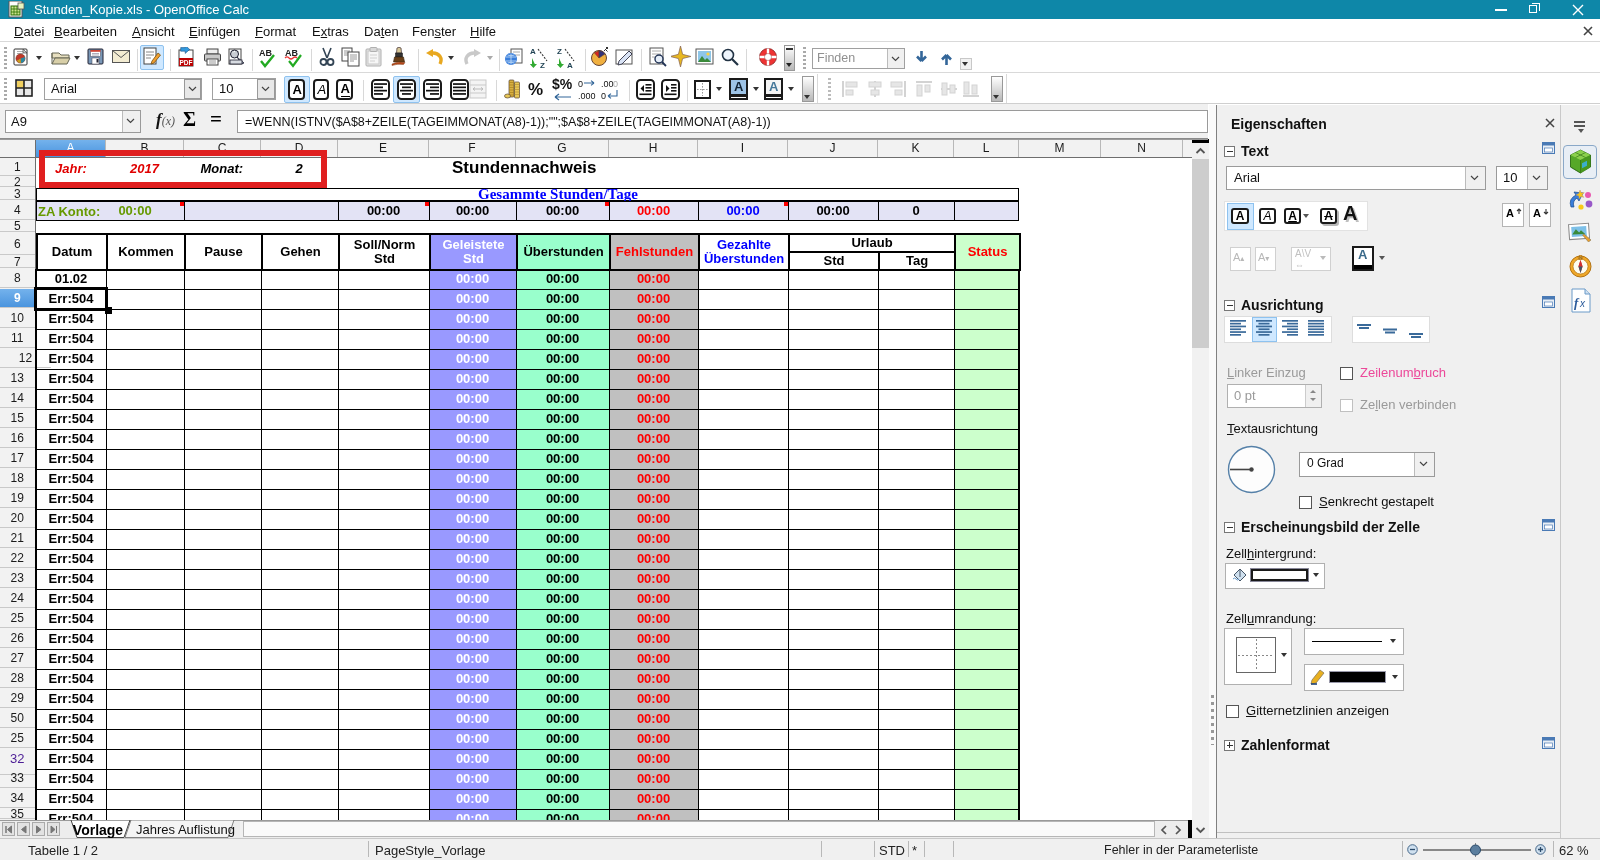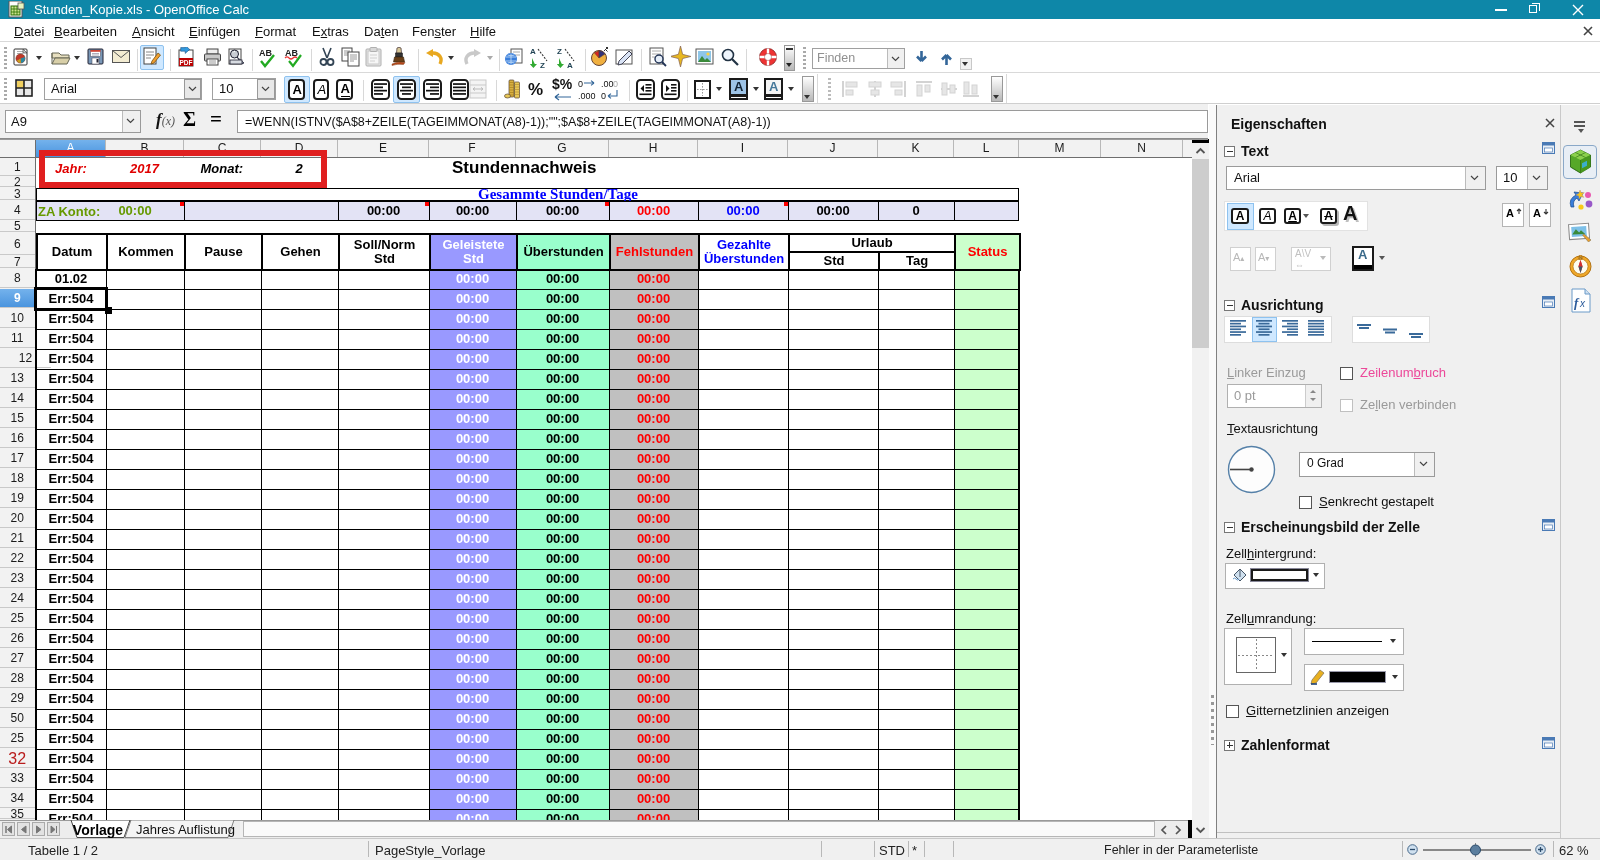--- a/index.html
+++ b/index.html
@@ -433,21 +433,21 @@
 <div class="ab ctr" style="left:0;top:549px;width:34.5px;height:19px;border-bottom:1px solid #c9c9c9;background:transparent;font-size:12px;color:#1a1a1a;font-weight:normal;line-height:19px">22</div>
 <div class="ab ctr" style="left:0;top:569px;width:34.5px;height:19px;border-bottom:1px solid #c9c9c9;background:transparent;font-size:12px;color:#1a1a1a;font-weight:normal;line-height:19px">23</div>
 <div class="ab ctr" style="left:0;top:589px;width:34.5px;height:19px;border-bottom:1px solid #c9c9c9;background:transparent;font-size:12px;color:#1a1a1a;font-weight:normal;line-height:19px">24</div>
 <div class="ab ctr" style="left:0;top:609px;width:34.5px;height:19px;border-bottom:1px solid #c9c9c9;background:transparent;font-size:12px;color:#1a1a1a;font-weight:normal;line-height:19px">25</div>
 <div class="ab ctr" style="left:0;top:629px;width:34.5px;height:19px;border-bottom:1px solid #c9c9c9;background:transparent;font-size:12px;color:#1a1a1a;font-weight:normal;line-height:19px">26</div>
 <div class="ab ctr" style="left:0;top:649px;width:34.5px;height:19px;border-bottom:1px solid #c9c9c9;background:transparent;font-size:12px;color:#1a1a1a;font-weight:normal;line-height:19px">27</div>
 <div class="ab ctr" style="left:0;top:669px;width:34.5px;height:19px;border-bottom:1px solid #c9c9c9;background:transparent;font-size:12px;color:#1a1a1a;font-weight:normal;line-height:19px">28</div>
 <div class="ab ctr" style="left:0;top:689px;width:34.5px;height:19px;border-bottom:1px solid #c9c9c9;background:transparent;font-size:12px;color:#1a1a1a;font-weight:normal;line-height:19px">29</div>
 <div class="ab ctr" style="left:0;top:709px;width:34.5px;height:19px;border-bottom:1px solid #c9c9c9;background:transparent;font-size:12px;color:#1a1a1a;font-weight:normal;line-height:19px">50</div>
 <div class="ab ctr" style="left:0;top:729px;width:34.5px;height:19px;border-bottom:1px solid #c9c9c9;background:transparent;font-size:12px;color:#1a1a1a;font-weight:normal;line-height:19px">25</div>
-<div class="ab ctr" style="left:0;top:749px;width:34.5px;height:19px;border-bottom:1px solid #c9c9c9;background:transparent;font-size:16px;color:#b91c1c;font-weight:normal;line-height:19px">32</div>
+<div class="ab ctr" style="left:0;top:749px;width:34.5px;height:26px;border-bottom:1px solid #c9c9c9;background:transparent;font-size:13px;color:#4c1d95;font-weight:normal;line-height:19px">32</div>
 <div class="ab ctr" style="left:0;top:769px;width:34.5px;height:19px;border-bottom:1px solid #c9c9c9;background:transparent;font-size:12px;color:#1a1a1a;font-weight:normal;line-height:19px">33</div>
 <div class="ab ctr" style="left:0;top:789px;width:34.5px;height:19px;border-bottom:1px solid #c9c9c9;background:transparent;font-size:12px;color:#1a1a1a;font-weight:normal;line-height:19px">34</div>
 <div class="ab ctr" style="left:0;top:809px;width:34.5px;height:10px;border-bottom:1px solid #c9c9c9;background:transparent;font-size:12px;color:#1a1a1a;font-weight:normal;line-height:10px">35</div>
 <div class="tx b i" style="left:55.0px;top:161px;font-size:13px;color:#e00000">Jahr:</div>
 <div class="tx b i" style="left:130.0px;top:161px;font-size:13px;color:#e00000">2017</div>
 <div class="tx b i" style="left:200.5px;top:161px;font-size:13px;color:#000">Monat:</div>
 <div class="tx b i" style="left:295.5px;top:161px;font-size:13px;color:#000">2</div>
 <div class="tx b" style="left:452px;top:158px;font-size:17px;color:#000">Stundennachweis</div>
 <div class="ab" style="left:36px;top:188px;width:983px;height:13px;border:1px solid #000;background:#fff"></div>
 <div class="tx b" style="left:478px;top:186px;font-size:15px;font-family:'Liberation Serif',serif;color:#0000ff">Gesammte Stunden/Tage</div>

